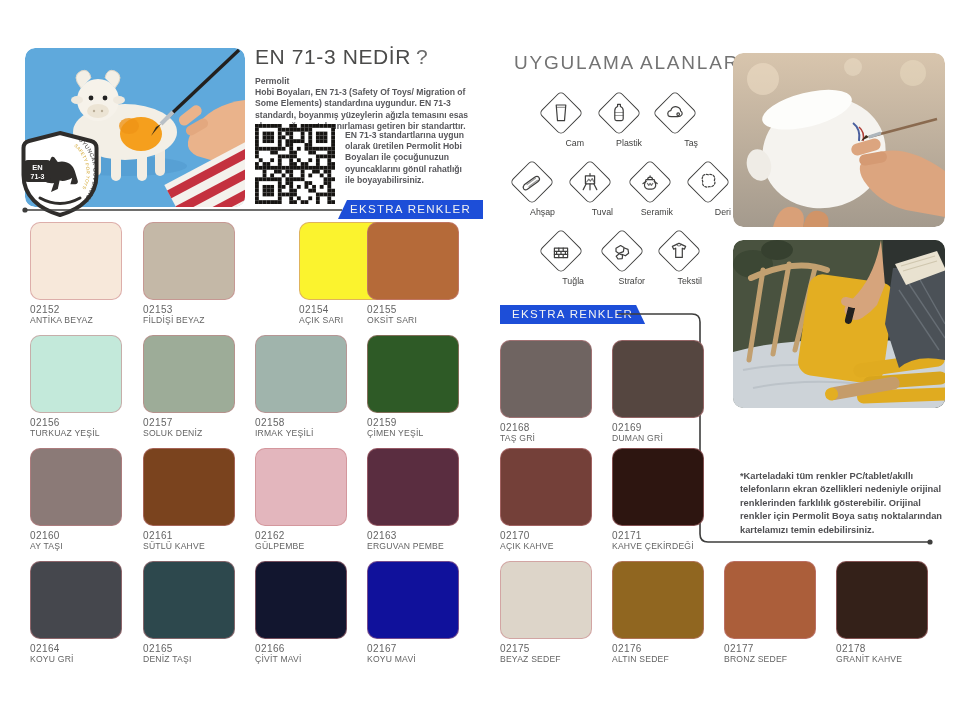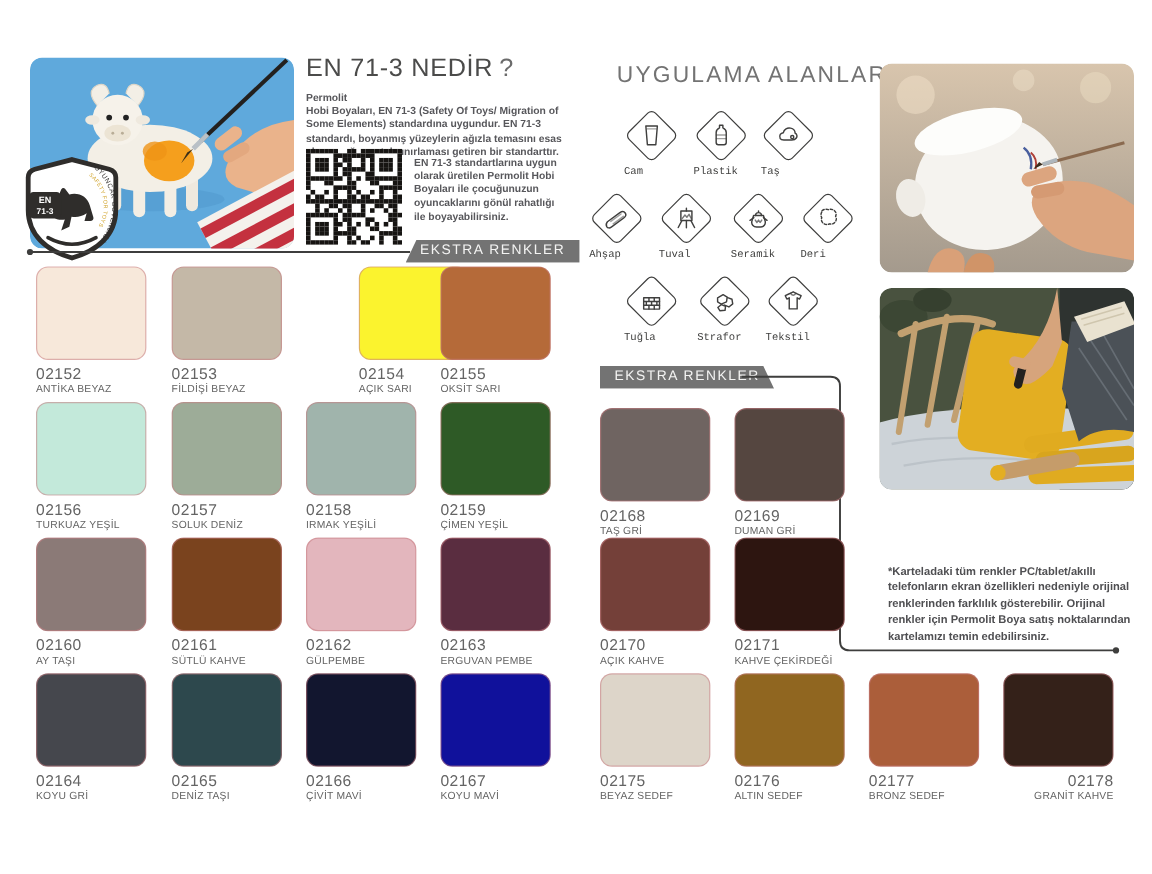--- a/index.html
+++ b/index.html
@@ -8,31 +8,31 @@
   .abs{position:absolute;}
   .pre{white-space:pre-line;font-weight:bold;}
   
   .h-left{font-size:21px;letter-spacing:.6px;color:#4b4b4a;font-weight:400;}
   .h-left .qmark{color:#6b6b6b;margin-left:5px;}
   .h-right{font-size:19px;letter-spacing:1.8px;color:#737373;font-weight:400;}
   
   .body-sm{font-size:8.6px;line-height:1.3;color:#57575b;}
   .body-md{font-size:9.3px;line-height:1.45;color:#4f4f52;}
   
-  .black-label{background:#737373;color:#f3f3f2;font-size:11.5px;letter-spacing:1.3px;
+  .black-label{background:#1d4ed8;color:#f3f3f2;font-size:11.5px;letter-spacing:1.3px;
         padding:3px 12px 4px 12px;display:inline-block;}
   .label-skew-l{clip-path:polygon(9px 0,100% 0,100% 100%,0 100%);}
   .label-skew-r{clip-path:polygon(0 0,calc(100% - 9px) 0,100% 100%,0 100%);}
   
   .swatch{position:absolute;width:92px;}
   .swatch-color{width:92px;height:78px;border-radius:10px;border:1px solid rgba(201,125,131,.55);box-sizing:border-box;}
-  .swatch-code{margin-top:4px;font-size:13px;color:#646464;letter-spacing:.4px;}
+  .swatch-code{margin-top:4px;font-size:10px;color:#646464;letter-spacing:.4px;}
   .swatch-name{font-size:8.6px;color:#646464;letter-spacing:.2px;}
   
-  .area{position:absolute;width:64px;display:flex;flex-direction:column;align-items:flex-start;font-family:Liberation Mono, monospace;}
+  .area{position:absolute;width:64px;display:flex;flex-direction:column;align-items:flex-end;}
   .diamond-box{position:relative;width:46px;height:46px;}
   .diamond{position:absolute;left:7px;top:7px;width:32px;height:32px;transform:rotate(45deg);
         border:1.4px solid #3e3e3d;border-radius:5px;box-sizing:border-box;}
   .diamond-icon{position:absolute;left:12px;top:12px;width:22px;height:22px;}
   .area-label{margin-top:2px;font-size:8.8px;color:#3f3f3e;}
   
   .photo{border-radius:10px;overflow:hidden;display:block;}
 </style>
 </head>
 <body>
@@ -675,21 +675,21 @@
       <div class="swatch" style="left: 612px; top: 561px;">
         <div class="swatch-color" style="background:#906620"></div>
         <div class="swatch-code">02176</div>
         <div class="swatch-name">ALTIN SEDEF</div>
       </div>
       <div class="swatch" style="left: 724px; top: 561px;">
         <div class="swatch-color" style="background:#ab5e3a"></div>
         <div class="swatch-code">02177</div>
         <div class="swatch-name">BRONZ SEDEF</div>
       </div>
-      <div class="swatch" style="left: 836px; top: 561px; text-align: right;">
+      <div class="swatch" style="left: 836px; top: 561px;">
         <div class="swatch-color" style="background:#342119"></div>
         <div class="swatch-code">02178</div>
         <div class="swatch-name">GRANİT KAHVE</div>
       </div>
     </div>
 
   <div class="abs body-md pre" style="left:740px;top:470px;width:204px">*Karteladaki tüm renkler PC/tablet/akıllı
 telefonların ekran özellikleri nedeniyle orijinal
 renklerinden farklılık gösterebilir. Orijinal
 renkler için Permolit Boya satış noktalarından

